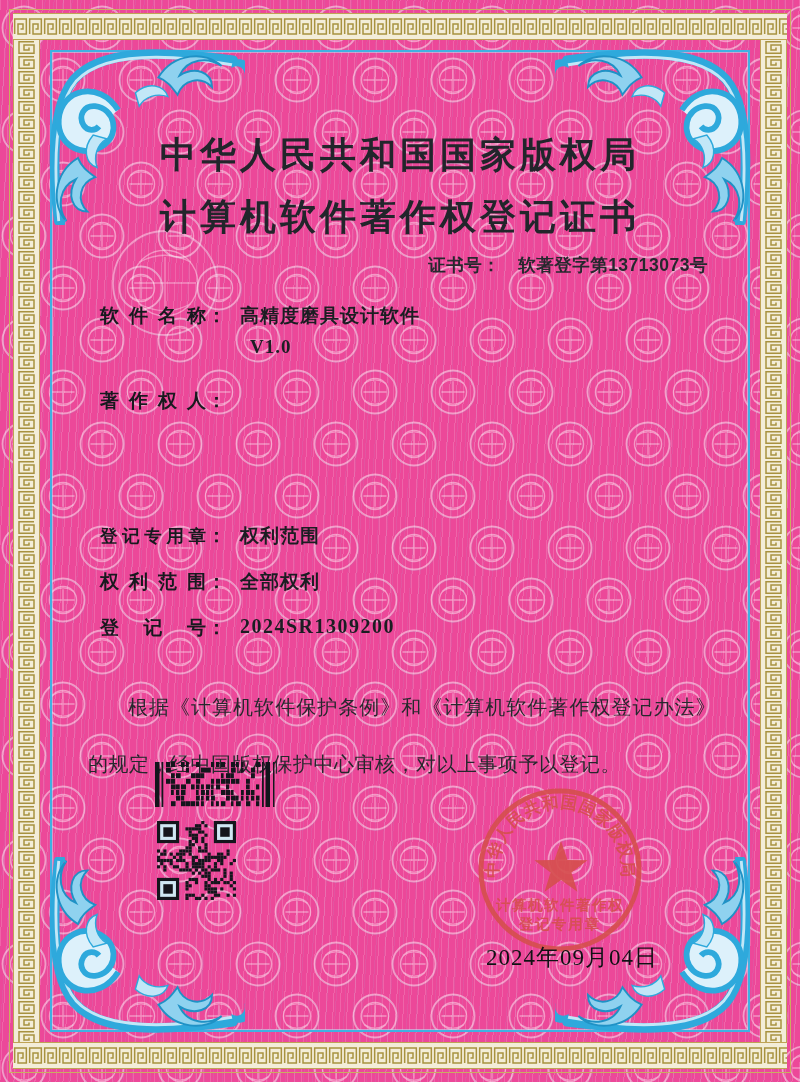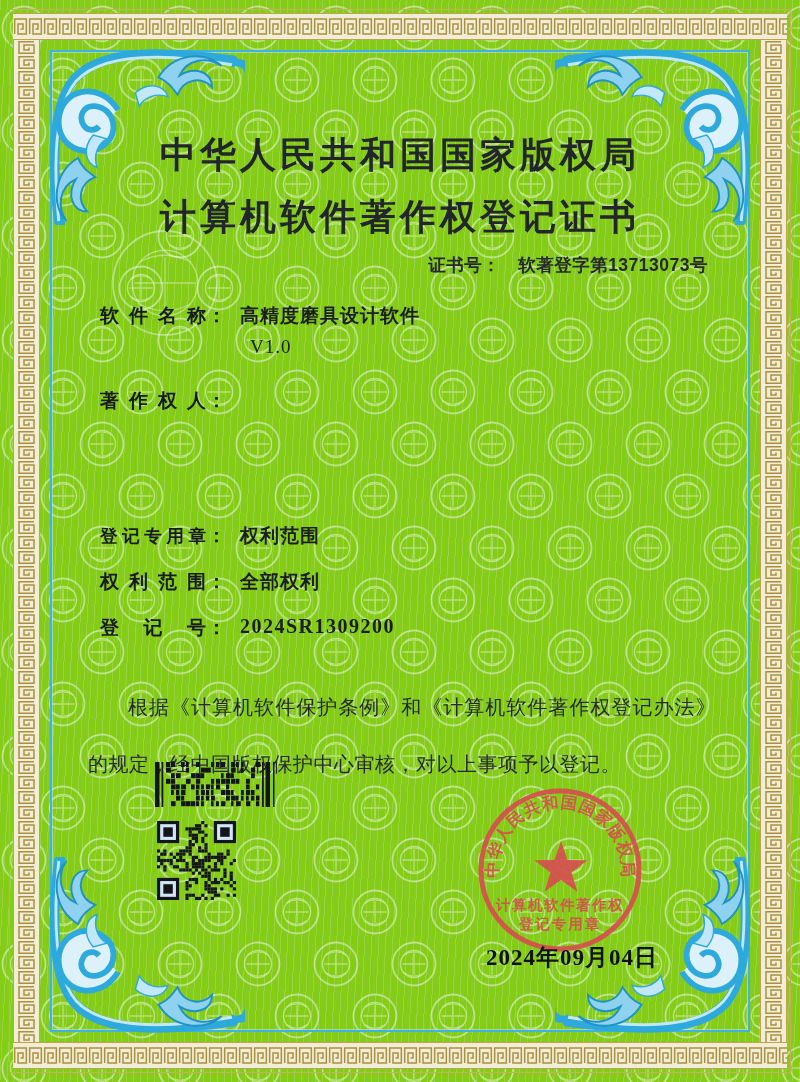--- a/index.html
+++ b/index.html
@@ -1,18 +1,18 @@
 <!DOCTYPE html>
 <html><head>
 <meta charset="utf-8">
 <style>
   html,body{margin:0;padding:0;background:#9a9a9a;}
   .page{
     position:relative;width:800px;height:1082px;margin:0 auto;overflow:hidden;
-    background:#84cc16;
+    background:#ec4899;
     font-family:"Liberation Sans","DejaVu Sans",sans-serif;
   }
   
   .page::before{
     content:"";position:absolute;inset:0;z-index:1;pointer-events:none;
     background:
       repeating-linear-gradient(93deg, rgba(255,255,255,.16) 0 1px, transparent 1px 7px),
       repeating-linear-gradient(-86deg, rgba(140,195,225,.10) 0 1px, transparent 1px 9px);
   }
   .wm-layer{position:absolute;inset:0;z-index:1;pointer-events:none;}
@@ -40,28 +40,28 @@
   .title1{top:131px;}
   .title2{top:193px;}
   .certno{position:absolute;top:253px;right:92px;font-size:17.5px;font-weight:600;letter-spacing:.5px;color:#26282e;}
   .certno .gap{display:inline-block;width:18px;}
   .frow{position:absolute;left:100px;display:flex;align-items:flex-start;font-size:19px;font-weight:700;color:#17191e;}
   .flabel{display:inline-block;width:106px;text-align:justify;text-align-last:justify;}
   .flabel.long{font-size:17.5px;letter-spacing:0;padding-top:1px;}
   .fcolon{display:inline-block;margin-left:1px;}
   .fvalue{margin-left:14px;font-weight:600;letter-spacing:1px;color:#1b1d22;}
   .fvalue.num{font-family:"Liberation Serif","DejaVu Serif",serif;font-weight:700;font-size:20px;letter-spacing:1.5px;}
-  .version{position:absolute;left:250px;top:336px;font-size:19px;font-weight:400;
+  .version{position:absolute;left:250px;top:336px;font-size:19px;font-weight:700;
     font-family:"Liberation Serif","DejaVu Serif",serif;letter-spacing:1px;}
   .statement{position:absolute;left:88px;width:628px;top:659px;font-size:20px;line-height:57px;
     font-weight:500;color:#26282d;text-indent:2em;letter-spacing:.5px;text-align:justify;}
   .barcode{position:absolute;left:155px;top:762px;z-index:4;}
   .qrcode{position:absolute;left:157px;top:821px;z-index:4;}
   .seal{position:absolute;left:467px;top:777px;width:186px;height:186px;z-index:5;opacity:.92;}
-  .date{position:absolute;left:486px;top:942px;z-index:6;font-size:23px;font-weight:700;
+  .date{position:absolute;left:486px;top:942px;z-index:6;font-size:23px;font-weight:400;
     font-family:"Liberation Serif","DejaVu Serif",serif;letter-spacing:1px;color:#101114;}
 </style>
 </head>
 <body>
 
 <div class="page">
 
   <svg class="wm-layer" id="wm" width="800" height="1082" viewBox="0 0 800 1082">
       <g transform="translate(24,28)" opacity="0.55">
         <circle r="21.5" fill="none" stroke="rgba(255,255,255,.85)" stroke-width="1.8"></circle>

